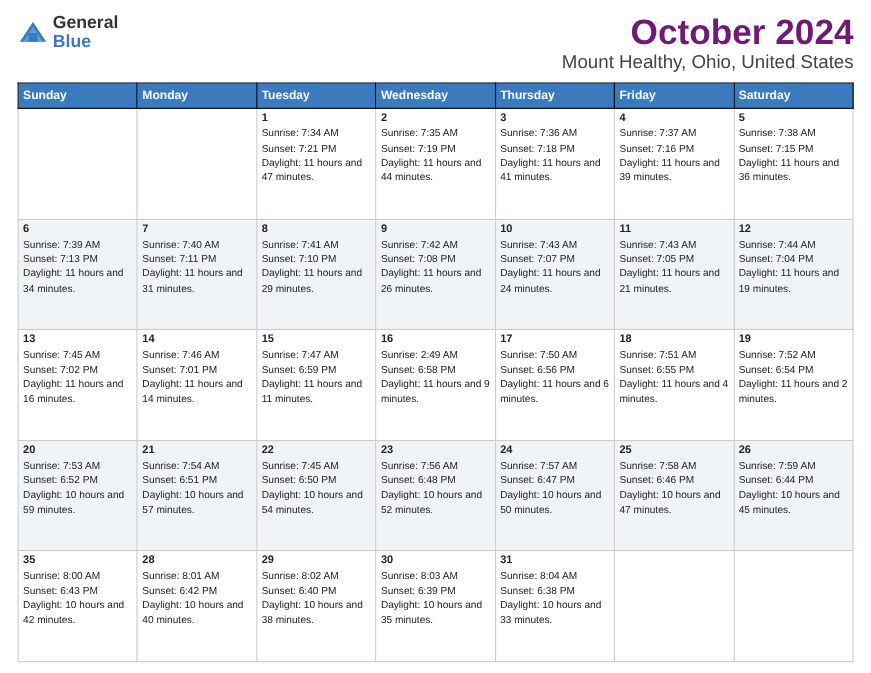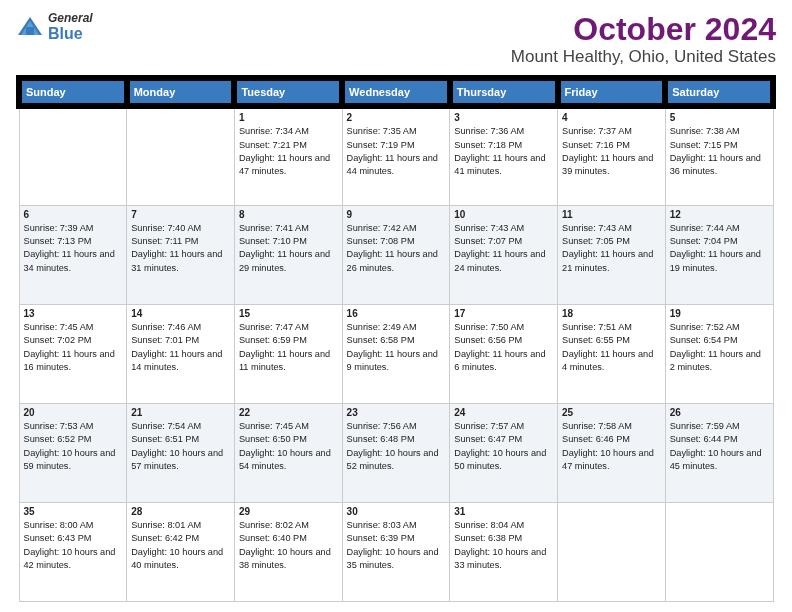--- a/index.html
+++ b/index.html
@@ -27,24 +27,23 @@
       display: flex;
       align-items: center;
       gap: 4px;
     }
     .logo-text {
       display: flex;
       flex-direction: column;
       line-height: 1.1;
     }
     .logo-general {
-      font-size: 12px;
+      font-size: 16px;
       font-weight: bold;
       color: #333;
-      font-style: italic;
     }
     .logo-blue {
       font-size: 16px;
       font-weight: bold;
       color: #3a7abf;
     }
     .logo-icon {
       width: 28px;
       height: 28px;
     }
@@ -67,21 +66,21 @@
       flex: 1;
       table-layout: fixed;
     }
     thead tr th {
       background-color: #3a7abf;
       color: #fff;
       font-size: 11px;
       font-weight: bold;
       padding: 5px 4px;
       text-align: left;
-      border: 6px solid #000000;
+      border: 1px solid #000000;
     }
     tbody tr td {
       border: 1px solid #ccc;
       vertical-align: top;
       padding: 3px 4px;
       font-size: 9.2px;
       color: #222;
       height: 82px;
     }
     tbody tr:nth-child(even) td {

